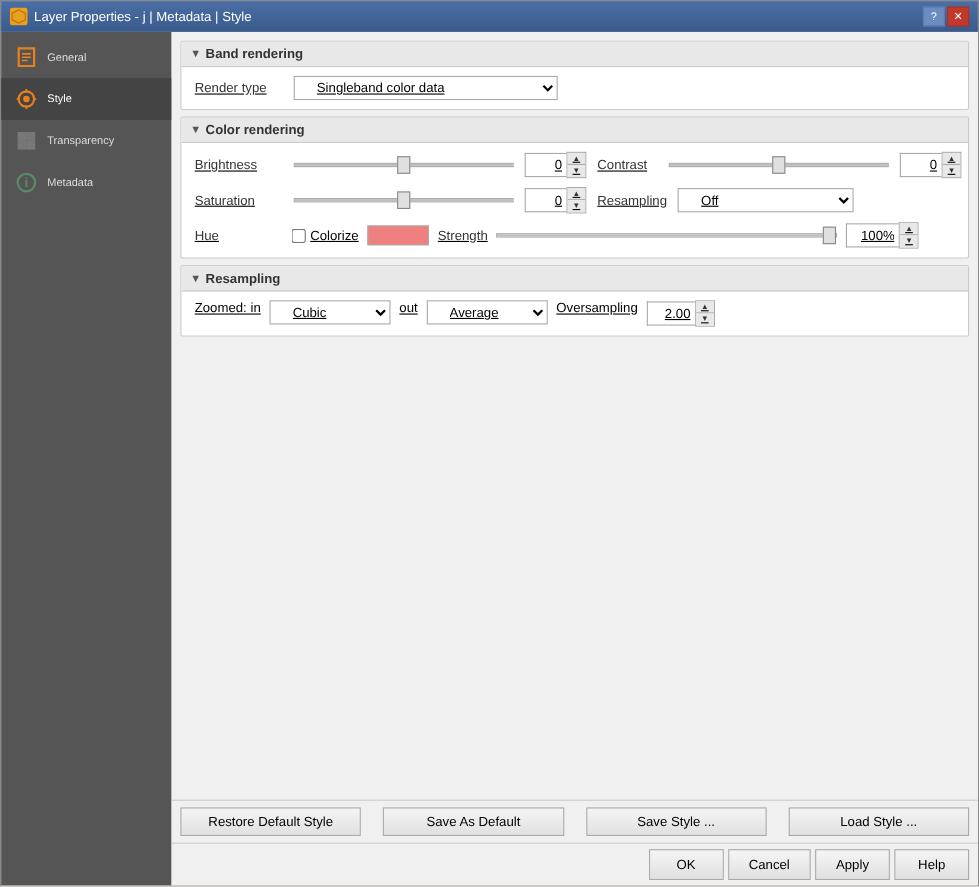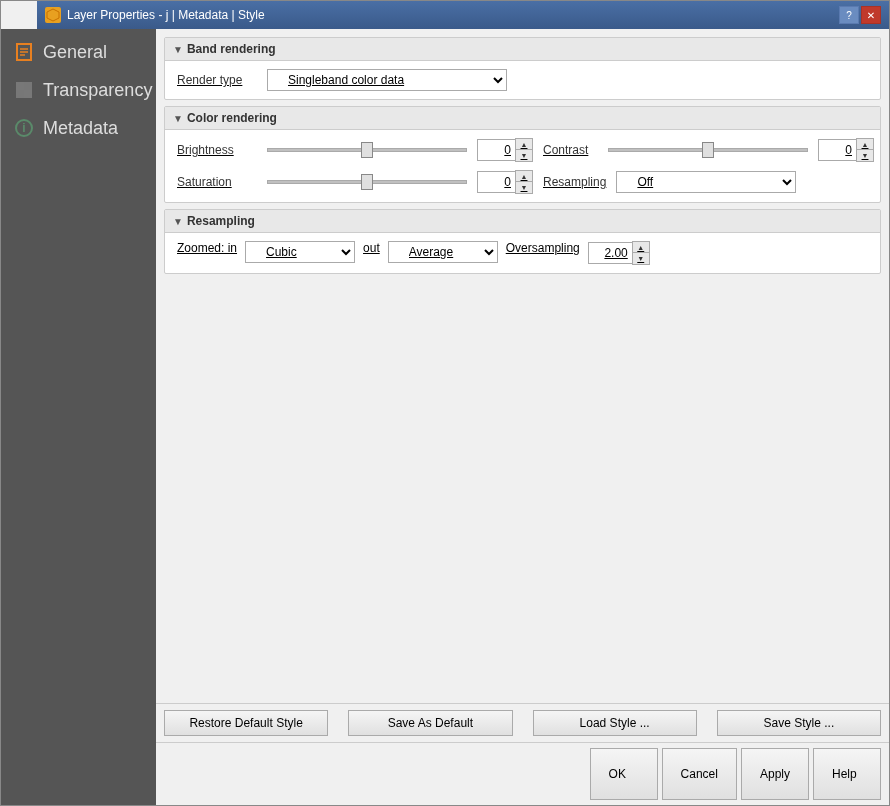--- a/index.html
+++ b/index.html
@@ -17,21 +17,20 @@
 
     .title-bar {
       background: linear-gradient(to bottom, #4a6fa5 0%, #3a5a8a 100%);
       color: white;
       padding: 4px 8px;
       display: flex;
       align-items: center;
       justify-content: space-between;
       height: 28px;
       flex-shrink: 0;
-      margin-left: 36px;
     }
 
     .title-bar-left {
       display: flex;
       align-items: center;
       gap: 6px;
     }
 
     .title-bar-icon {
       width: 16px;
@@ -102,21 +101,21 @@
     .sidebar-icon {
       width: 22px;
       height: 22px;
       flex-shrink: 0;
       display: flex;
       align-items: center;
       justify-content: center;
     }
 
     .sidebar-label {
-      font-size: 18px;
+      font-size: 10px;
     }
 
     .main-panel {
       flex: 1;
       background: #f0f0f0;
       display: flex;
       flex-direction: column;
       overflow: hidden;
     }
 
@@ -183,21 +182,21 @@
 
     .select-wide {
       width: 240px;
     }
 
     .select-medium {
       width: 110px;
     }
 
     .select-grayscale {
-      width: 180px;
+      width: 160px;
     }
 
     .slider-container {
       display: flex;
       align-items: center;
       gap: 4px;
     }
 
     .slider {
       -webkit-appearance: none;
@@ -329,27 +328,27 @@
 
     .ok-cancel-row {
       display: flex;
       justify-content: flex-end;
       padding: 5px 8px;
       gap: 4px;
       border-top: 1px solid #ccc;
     }
 
     .ok-cancel-btn {
-      padding: 18px 18px;
+      padding: 6px 18px;
       background: linear-gradient(to bottom, #f5f5f5, #e0e0e0);
       border: 1px solid #aaa;
       cursor: pointer;
       font-size: 12px;
       min-width: 68px;
-      text-align: left;
+      text-align: center;
     }
   </style>
 </head>
 <body>
 
 <div class="window">
 
   <div class="title-bar">
     <div class="title-bar-left">
       <div class="title-bar-icon">
@@ -371,20 +370,33 @@
       <div class="sidebar-item">
         <div class="sidebar-icon">
           <svg width="22" height="22" viewBox="0 0 22 22">
             <path d="M4 3 L18 3 L18 19 L4 19 Z" fill="none" stroke="#e88020" stroke-width="2"></path>
             <line x1="7" y1="8" x2="15" y2="8" stroke="#e88020" stroke-width="1.5"></line>
             <line x1="7" y1="11" x2="15" y2="11" stroke="#e88020" stroke-width="1.5"></line>
             <line x1="7" y1="14" x2="12" y2="14" stroke="#e88020" stroke-width="1.5"></line>
           </svg>
         </div>
         <span class="sidebar-label">General</span>
+      </div>
+      <div class="sidebar-item active">
+        <div class="sidebar-icon">
+          <svg width="22" height="22" viewBox="0 0 22 22">
+            <circle cx="11" cy="11" r="7" fill="none" stroke="#e88020" stroke-width="2"></circle>
+            <circle cx="11" cy="11" r="3" fill="#e88020"></circle>
+            <line x1="11" y1="2" x2="11" y2="5" stroke="#e88020" stroke-width="1.5"></line>
+            <line x1="11" y1="17" x2="11" y2="20" stroke="#e88020" stroke-width="1.5"></line>
+            <line x1="2" y1="11" x2="5" y2="11" stroke="#e88020" stroke-width="1.5"></line>
+            <line x1="17" y1="11" x2="20" y2="11" stroke="#e88020" stroke-width="1.5"></line>
+          </svg>
+        </div>
+        <span class="sidebar-label">Style</span>
       </div>
       <div class="sidebar-item">
         <div class="sidebar-icon">
           <svg width="22" height="22" viewBox="0 0 22 22">
             <rect x="3" y="3" width="8" height="8" fill="#888" opacity="0.7"></rect>
             <rect x="11" y="3" width="8" height="8" fill="#aaa" opacity="0.4"></rect>
             <rect x="3" y="11" width="8" height="8" fill="#aaa" opacity="0.4"></rect>
             <rect x="11" y="11" width="8" height="8" fill="#888" opacity="0.7"></rect>
           </svg>
         </div>
@@ -469,20 +481,37 @@
               </div>
               <span class="form-label" style="min-width:60px; text-align:right;">Resampling</span>
               <select class="select-grayscale">
                 <option>Off</option>
                 <option>By lightness</option>
                 <option>By luminosity</option>
                 <option>By average</option>
               </select>
             </div>
 
+            <div class="hue-row">
+              <span class="form-label">Hue</span>
+              <div class="colorize-check">
+                <input type="checkbox" style="">
+                <span>Colorize</span>
+              </div>
+              <div class="color-swatch"></div>
+              <span class="strength-label">Strength</span>
+              <input type="range" class="slider slider-strength" min="0" max="100" value="100" style="">
+              <div class="spinbox">
+                <input type="text" value="100%" style="width: 48px;">
+                <div class="spinbox-btns">
+                  <button class="spinbox-btn">▲</button>
+                  <button class="spinbox-btn">▼</button>
+                </div>
+              </div>
+            </div>
           </div>
         </div>
 
         <div class="section">
           <div class="section-header">
             <span class="section-arrow">▼</span>
             <span>Resampling</span>
           </div>
           <div class="section-body">
             <div class="zoomed-row">
@@ -511,22 +540,22 @@
             </div>
           </div>
         </div>
 
       </div>
 
       <div class="bottom-bar">
         <div class="style-buttons">
           <button class="style-btn">Restore Default Style</button>
           <button class="style-btn">Save As Default</button>
+          <button class="style-btn">Save Style ...</button>
           <button class="style-btn">Load Style ...</button>
-          <button class="style-btn">Save Style ...</button>
         </div>
         <div class="ok-cancel-row">
           <button class="ok-cancel-btn">OK</button>
           <button class="ok-cancel-btn">Cancel</button>
           <button class="ok-cancel-btn">Apply</button>
           <button class="ok-cancel-btn">Help</button>
         </div>
       </div>
     </div>
   </div>

